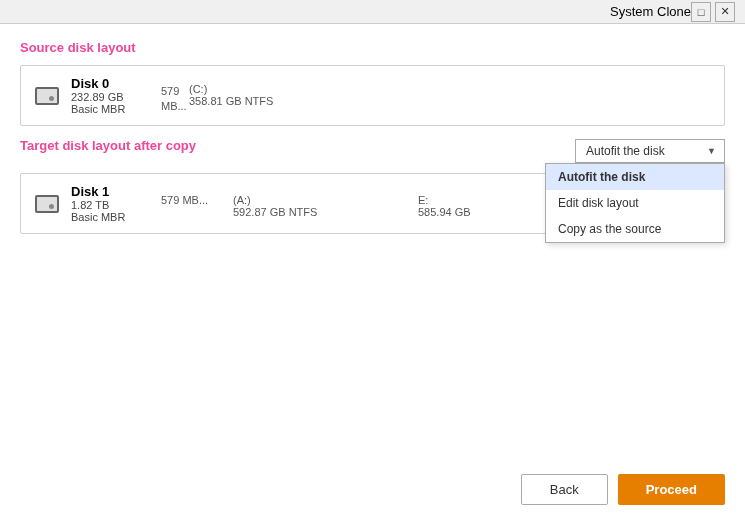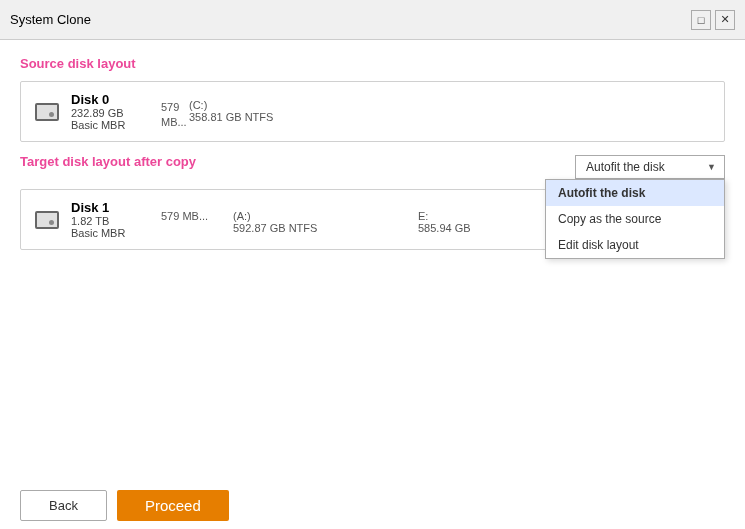--- a/index.html
+++ b/index.html
@@ -9,23 +9,23 @@
       background: #fff;
       width: 745px;
       height: 529px;
       overflow: hidden;
     }
     .title-bar {
       background: #f0f0f0;
       border-bottom: 1px solid #ccc;
       display: flex;
       align-items: center;
-      justify-content: space-between;
+      justify-content: flex-end;
       padding: 6px 10px;
-      height: 40px;
+      height: 24px;
     }
     .title-bar-title {
       font-size: 13px;
       font-weight: normal;
       color: #000;
     }
     .title-bar-controls {
       display: flex;
       gap: 4px;
     }
@@ -169,44 +169,44 @@
       font-size: 12px;
       cursor: pointer;
       color: #333;
       white-space: nowrap;
     }
     .dropdown-item.selected { background: #dce8ff; font-weight: 600; }
 
     .footer {
       margin-top: auto;
       display: flex;
-      justify-content: flex-start;
+      justify-content: flex-end;
       gap: 10px;
       padding-top: 12px;
     }
 
     .btn-back {
       padding: 7px 28px;
       border: 1px solid #aaa;
       background: #fff;
       font-size: 13px;
       cursor: pointer;
       color: #333;
       border-radius: 2px;
     }
 
     .btn-proceed {
       padding: 7px 28px;
       border: none;
       background: #e67e00;
-      font-size: 15px;
+      font-size: 13px;
       cursor: pointer;
       color: #fff;
       border-radius: 2px;
-      font-weight: 400;
+      font-weight: 700;
     }
 
     
     .hdd-shape {
       width: 24px;
       height: 18px;
       border: 2px solid #666;
       border-radius: 2px;
       background: #e0e0e0;
       position: relative;
@@ -318,22 +318,22 @@
       </div>
     </div>
   </div>
 
   <div class="target-header">
     <div class="section-label">Target disk layout after copy</div>
     <div class="dropdown-wrapper">
       <button class="dropdown-btn">Autofit the disk</button>
       <div class="dropdown-menu">
         <div class="dropdown-item selected">Autofit the disk</div>
+        <div class="dropdown-item">Edit disk layout</div>
         <div class="dropdown-item">Copy as the source</div>
-        <div class="dropdown-item">Edit disk layout</div>
       </div>
     </div>
   </div>
 
   <div class="disk-card">
     <div class="disk-row">
       <div class="disk-icon">
         <div class="hdd-shape"></div>
       </div>
       <div class="disk-info">

